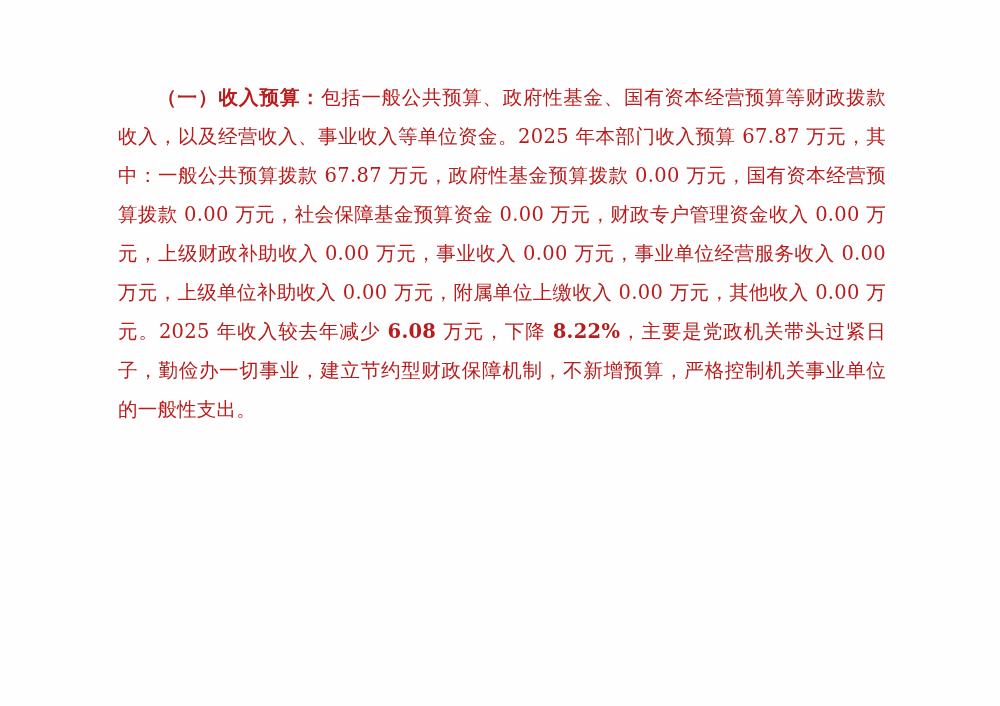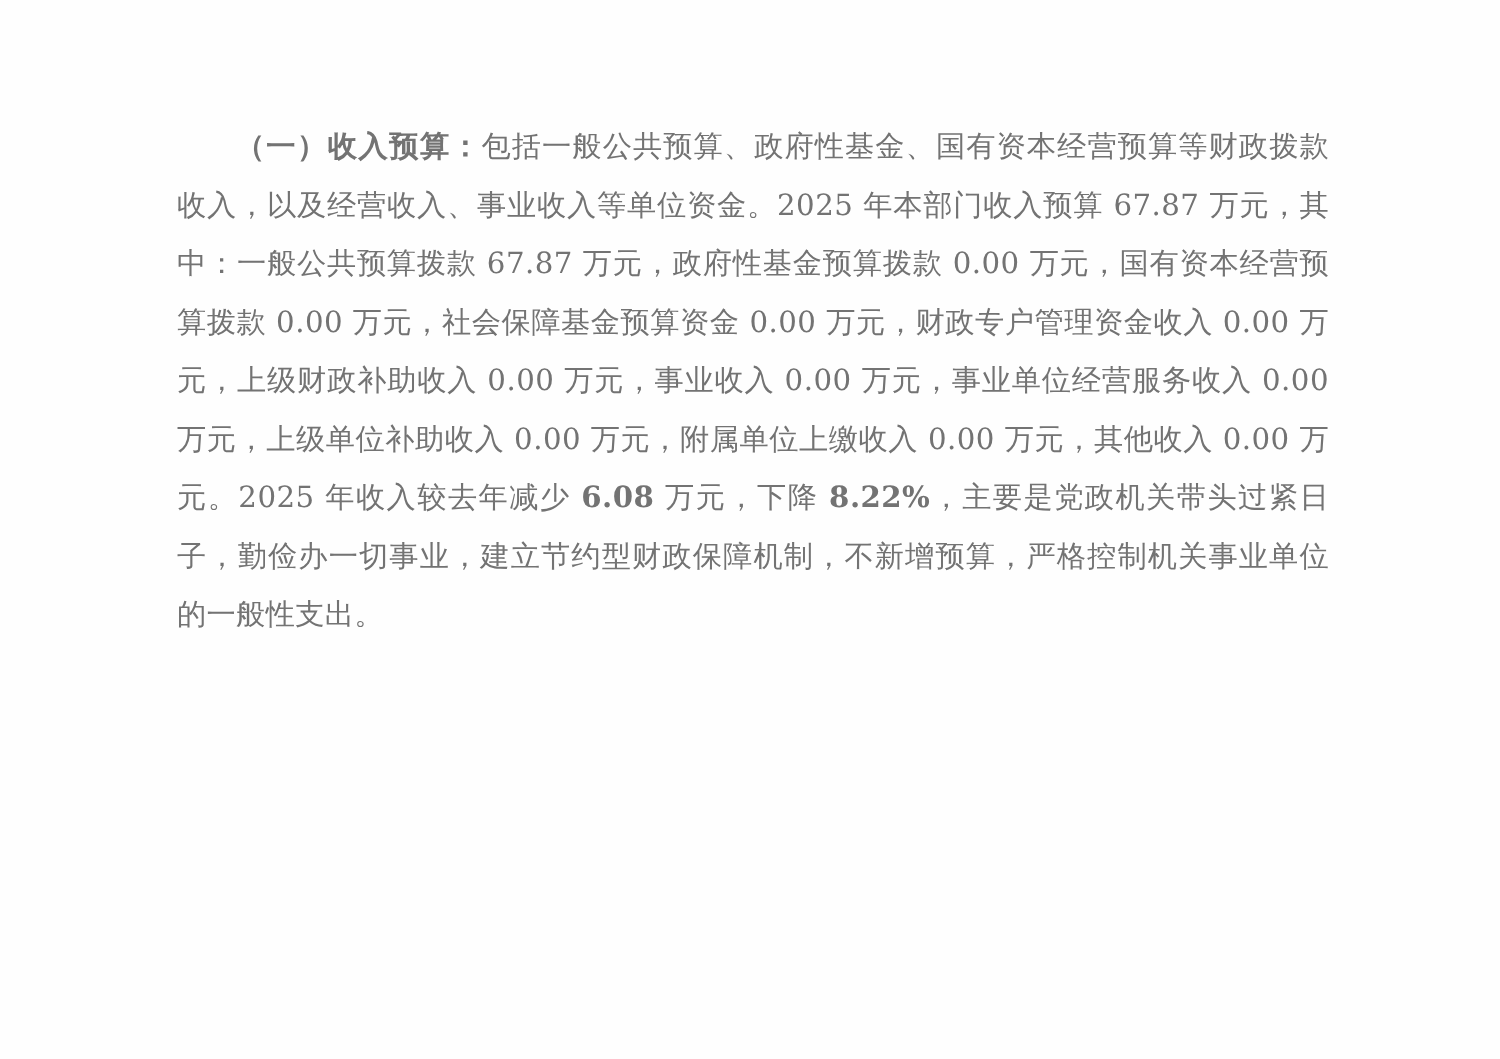--- a/index.html
+++ b/index.html
@@ -22,21 +22,21 @@
   .doc-body {
     position: absolute;
     left: 118px;
     top: 78px;
     width: 768px;
   }
   .para {
     margin: 0;
     font-size: 19.5px;
     line-height: 39px;
-    color: #737373;
+    color: #b91c1c;
     text-align: justify;
     text-justify: inter-ideograph;
     text-indent: 2em;
     letter-spacing: 0.2px;
     word-break: break-all;
   }
   .lead {
     font-weight: bold;
     letter-spacing: 0.5px;
   }

